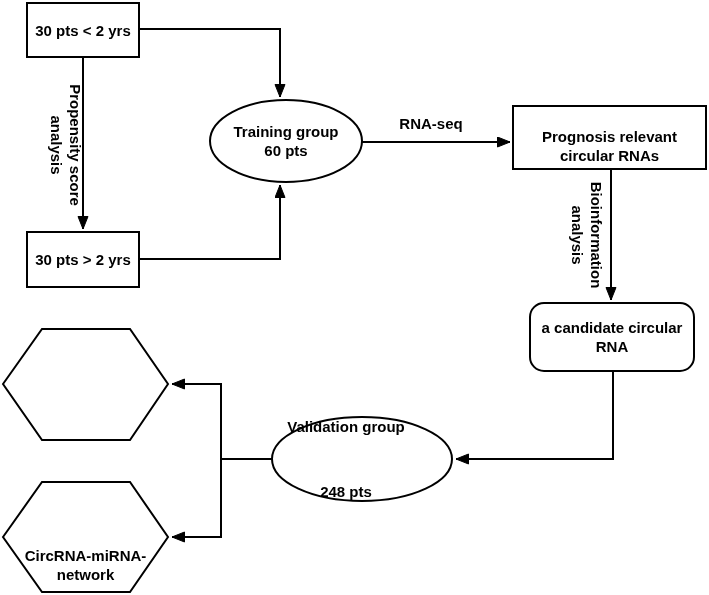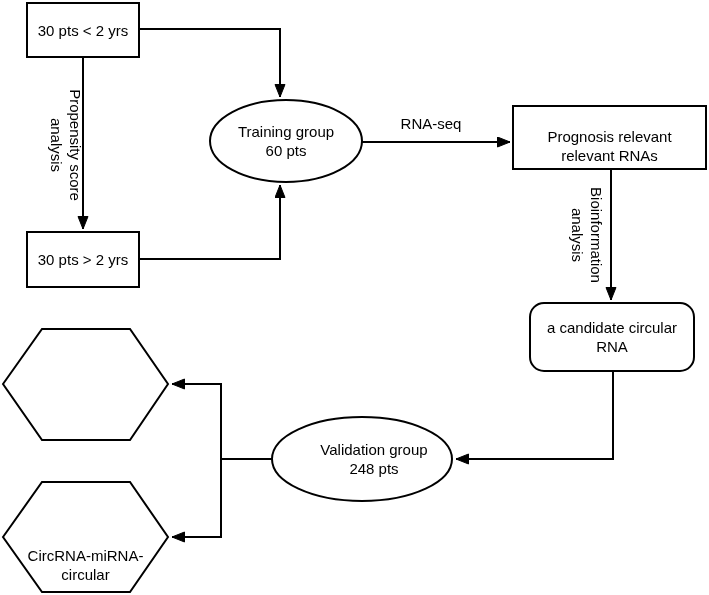--- a/index.html
+++ b/index.html
@@ -7,20 +7,21 @@
     padding: 0;
     background: #ffffff;
     font-family: "Liberation Sans", sans-serif;
   }
   .canvas {
     position: relative;
     width: 709px;
     height: 595px;
     background: #ffffff;
     overflow: hidden;
+    font-weight: bold;
   }
   .canvas svg {
     position: absolute;
     left: 0;
     top: 0;
   }
   .node-label {
     position: absolute;
     display: flex;
     flex-direction: column;
@@ -89,37 +90,37 @@
     <span>30 pts &gt; 2 yrs</span>
   </div>
 
   <div class="node-label" style="left:210px; top:100px; width:152px; height:82px;justify-content:center;">
     <span>Training group</span>
     <span>60 pts</span>
   </div>
 
   <div class="node-label" style="left:513px; top:106px; width:193px; height:79px;">
     <span>Prognosis relevant</span>
-    <span>relevant RNAs</span>
+    <span>circular RNAs</span>
   </div>
 
   <div class="node-label" style="left:530px; top:303px; width:164px; height:68px;text-align:right;">
     <span>a candidate circular</span>
     <span>RNA</span>
   </div>
 
-  <div class="node-label" style="left:284px; top:417px; width:180px; height:84px;">
+  <div class="node-label" style="left:256px; top:417px; width:180px; height:84px;justify-content:space-between;">
     <span>Validation group</span>
     <span>248 pts</span>
   </div>
 
 
   <div class="node-label" style="left:3px; top:482px; width:165px; height:110px;margin-top:28px;">
     <span>CircRNA-miRNA-</span>
-    <span>circular</span>
+    <span>network</span>
   </div>
 
   <div class="edge-label rot90" style="left:1px; top:126px; width:130px; height:38px;">
     <span>Propensity score</span>
     <span>analysis</span>
   </div>
 
   <div class="edge-label" style="left:391px; top:112px; width:80px; height:22px;">
     <span>RNA-seq</span>
   </div>

